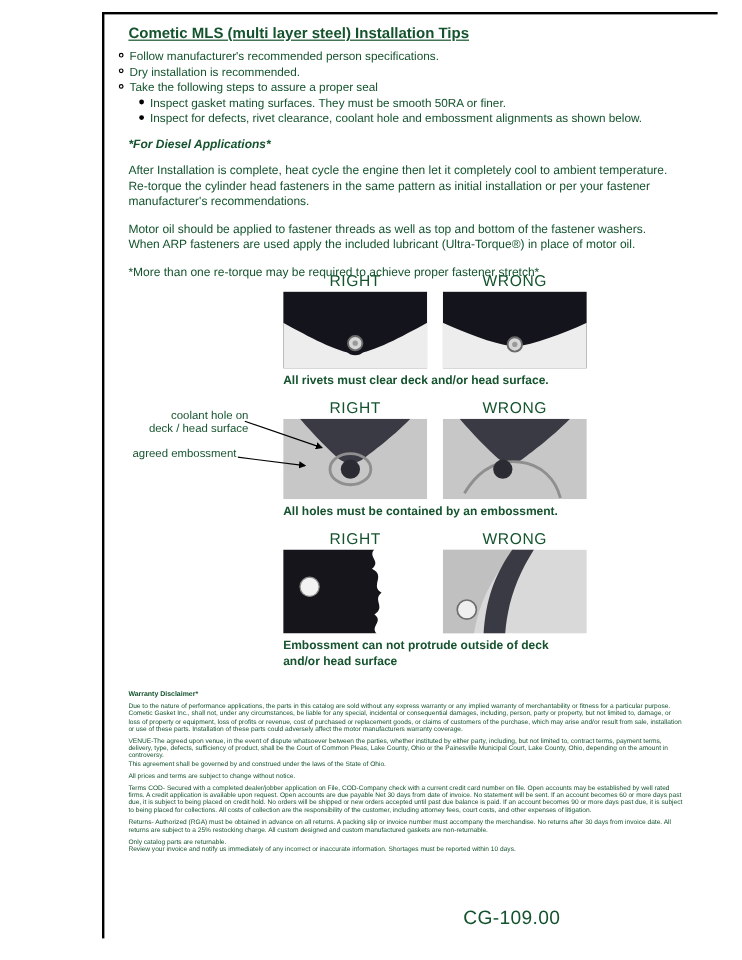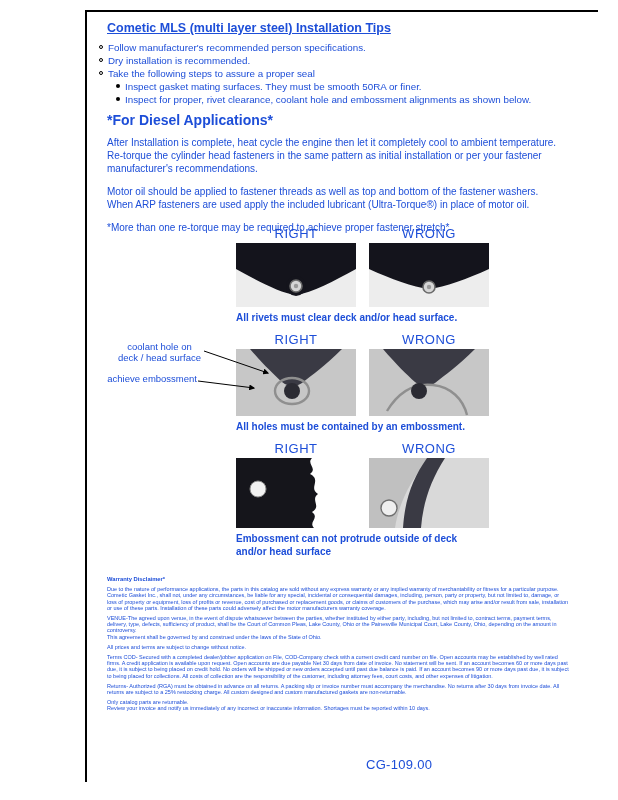--- a/index.html
+++ b/index.html
@@ -1,55 +1,55 @@
 <!DOCTYPE html>
 <html><head>
 <meta charset="utf-8">
 <style>
   * { margin:0; padding:0; box-sizing:border-box; }
   html,body { background:#ffffff; }
   .page {
     position:relative; width:618px; height:800px; background:#ffffff;
-    font-family:"Liberation Sans", sans-serif; color:#1d4ed8; overflow:hidden;
+    font-family:"Liberation Sans", sans-serif; color:#14532d; overflow:hidden;
   }
   .border-top { position:absolute; left:85px; top:10px; width:513px; height:2px; background:#000; }
   .border-left { position:absolute; left:85px; top:10px; width:2px; height:772px; background:#000; }
 
   .title { position:absolute; left:107px; top:21px; font-size:12.5px; font-weight:bold; text-decoration:underline; }
 
   .tips { position:absolute; left:99px; top:41px; width:480px; font-size:9.8px; line-height:13px; }
   .bullet-row { display:flex; align-items:baseline; }
   .bullet-row.sub { margin-left:17px; }
   .dot { display:inline-block; width:4px; height:4px; border-radius:50%; margin-right:5px; flex:0 0 auto; position:relative; top:-2px; }
   .dot.hollow { border:1px solid #000; }
   .dot.filled { background:#000; }
 
   .diesel { position:absolute; left:107px; top:114px; width:452px; font-size:10px; line-height:13px; }
-  .diesel-heading { font-size:14px; font-weight:bold; margin-bottom:9px; }
+  .diesel-heading { font-size:10px; font-weight:bold; margin-bottom:9px;font-style:italic; }
   .diesel p { margin-bottom:10px; }
   .diesel p.note { margin-top:2px; margin-bottom:0; }
 
   .dg { position:absolute; left:236px; top:226px; width:253px; }
   .dg-label-row { display:flex; gap:13px; margin-bottom:2px; }
   .dg-label { width:120px; text-align:center; font-size:13px; letter-spacing:0.5px; }
   .dg-images { display:flex; gap:13px; }
   .dg-images svg { display:block; }
   .dg-caption { font-size:10px; line-height:13px; margin:4px 0 8px;font-weight:bold; }
 
   .anno { position:absolute; font-size:9.5px; line-height:11px; text-align:right; }
-  .anno-coolant { left:112px; top:341px; width:95px;text-align:center; }
+  .anno-coolant { left:112px; top:341px; width:95px; }
   .anno-emboss { left:104px; top:373px; width:93px; }
   .anno-arrows { position:absolute; left:198px; top:343px; }
 
   .legal { position:absolute; left:107px; top:576px; width:462px; font-size:5.5px; line-height:6.2px; }
   .legal-hd { font-size:5.8px; font-weight:bold; margin-bottom:4px; }
   .legal p { margin-bottom:4px; }
   .legal p.tight { margin-bottom:0; }
 
-  .footer { position:absolute; left:366px; top:757px; font-size:13px; letter-spacing:0.3px; }
+  .footer { position:absolute; left:386px; top:757px; font-size:16px; letter-spacing:0.3px; }
 </style>
 </head>
 <body>
 
 <div class="page">
   <div class="border-top"></div>
   <div class="border-left"></div>
 
   <div class="title">Cometic MLS (multi layer steel) Installation Tips</div>
 
@@ -65,21 +65,21 @@
     <div class="bullet-row">
       <span class="dot hollow"></span>
       <span>Take the following steps to assure a proper seal</span>
     </div>
     <div class="bullet-row sub">
       <span class="dot filled"></span>
       <span>Inspect gasket mating surfaces.  They must be smooth 50RA or finer.</span>
     </div>
     <div class="bullet-row sub">
       <span class="dot filled"></span>
-      <span>Inspect for proper, rivet clearance, coolant hole and embossment alignments as shown below.</span>
+      <span>Inspect for defects, rivet clearance, coolant hole and embossment alignments as shown below.</span>
     </div>
   </div>
 
   <div class="diesel">
     <div class="diesel-heading">*For Diesel Applications*</div>
     <p>After Installation is complete, heat cycle the engine then let it completely cool to ambient temperature. Re-torque the cylinder head fasteners in the same pattern as initial installation or per your fastener manufacturer's recommendations.</p>
     <p>Motor oil should be applied to fastener threads as well as top and bottom of the fastener washers. When ARP fasteners are used apply the included lubricant (Ultra-Torque®) in place of motor oil.</p>
     <p class="note">*More than one re-torque may be required to achieve proper fastener stretch*</p>
   </div>
 
@@ -144,21 +144,21 @@
       </svg>
     </div>
     <div class="dg-caption">Embossment can not protrude outside of deck and/or head surface</div>
 
   </div>
 
   <div class="anno anno-coolant">
     <span>coolant hole on</span><br>
     <span>deck / head surface</span>
   </div>
-  <div class="anno anno-emboss">achieve embossment</div>
+  <div class="anno anno-emboss">agreed embossment</div>
   <svg class="anno-arrows" width="80" height="56" viewBox="0 0 80 56">
     <defs>
       <marker id="ah" viewBox="0 0 10 10" refX="8" refY="5" markerWidth="6" markerHeight="6" orient="auto">
         <path d="M0,0 L10,5 L0,10 Z" fill="#000"></path>
       </marker>
     </defs>
     <line x1="6" y1="8" x2="70" y2="30" stroke="#000" stroke-width="1" marker-end="url(#ah)"></line>
     <line x1="0" y1="38" x2="56" y2="45" stroke="#000" stroke-width="1" marker-end="url(#ah)"></line>
   </svg>
 

